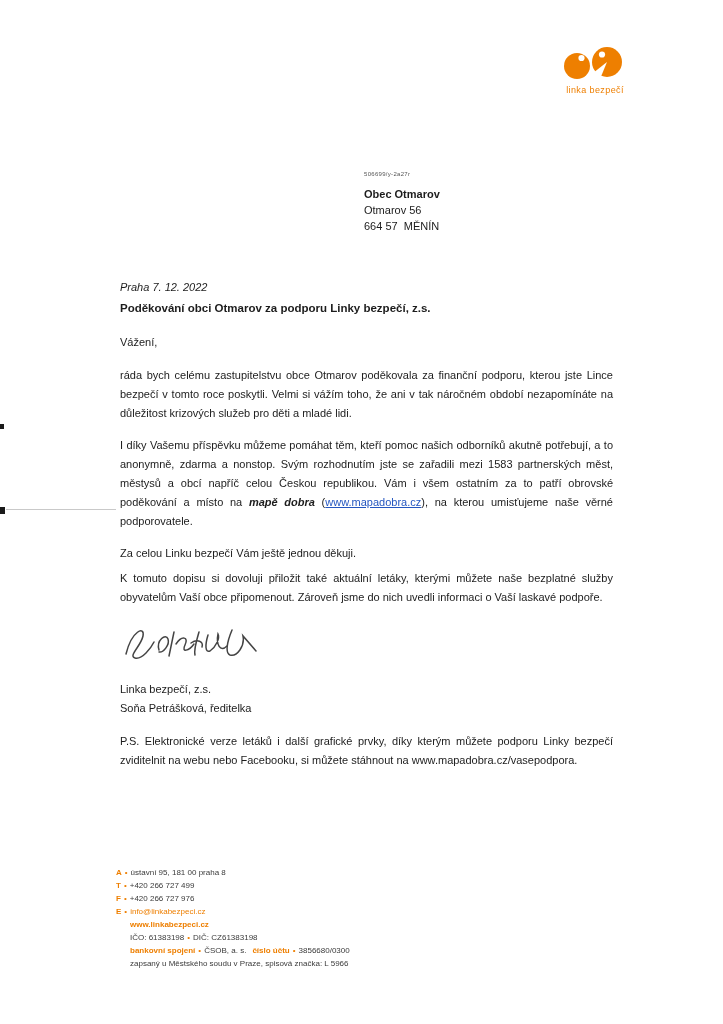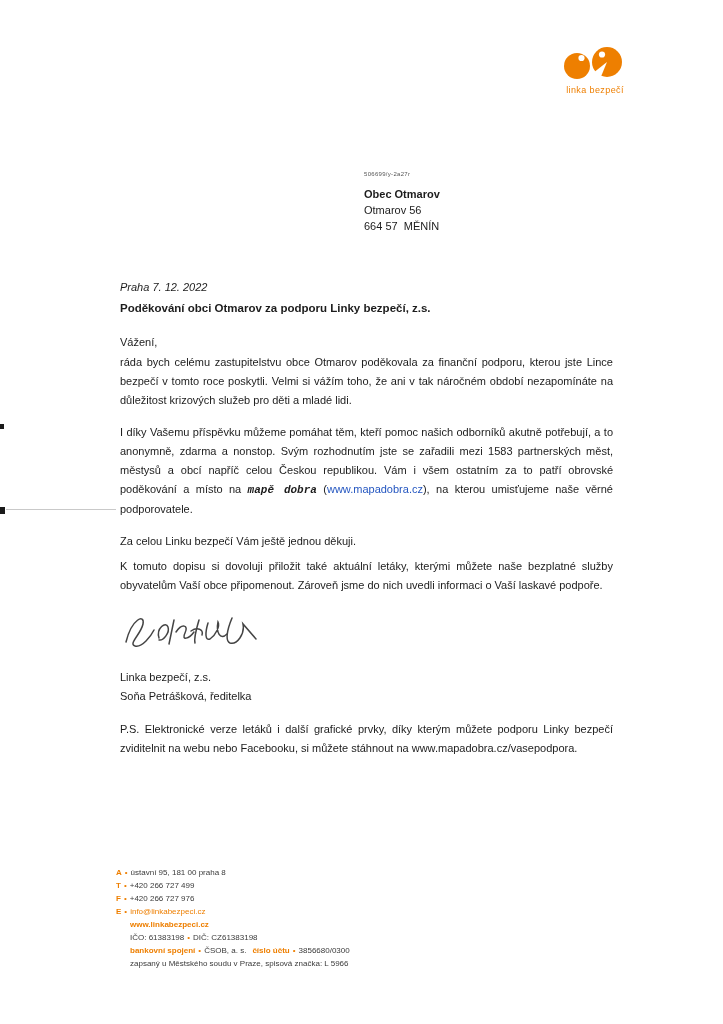--- a/index.html
+++ b/index.html
@@ -21,25 +21,25 @@
   
   .addr-block { position:absolute; left:364px; top:166px; font-size:11px; line-height:16px; }
   .scan-code { font-size:6px; color:#555; letter-spacing:.3px; margin-bottom:4px; }
   .addr-name { font-weight:bold; }
   .addr-city { white-space:pre; }
 
   
   .letter-body { position:absolute; left:120px; top:278px; width:493px; font-size:11px; line-height:19px; }
   .dateline { font-style:italic; margin-bottom:2px; }
   .subject { font-weight:bold; font-size:11.5px; margin-bottom:15px; }
-  .salutation { margin-bottom:1px; }
+  .salutation { margin-bottom:14px; }
   .para { text-align:justify; margin-bottom:13px; }
   .para4 { margin-bottom:6px; }
-  .bi { font-weight:bold; font-style:italic;font-family:Liberation Mono, monospace; }
-  .weblink { color:#2456c0; cursor:pointer; }
+  .bi { font-weight:bold; font-style:italic; }
+  .weblink { color:#2456c0; text-decoration:underline; cursor:pointer; }
   .signature { display:block; margin:2px 0 8px -2px; }
   .signer { line-height:19px; }
   .ps { text-align:justify; margin-top:14px; }
 
   
   .footer { position:absolute; left:116px; top:866px; font-size:8px; line-height:13px; color:#3a3a3a; white-space:nowrap; }
   .f-label { color:#ee7f00; font-weight:bold; }
   .f-bullet { color:#ee7f00; padding:0 3px; }
   .f-orange { color:#ee7f00; }
   .f-bold-orange { color:#ee7f00; font-weight:bold; }

